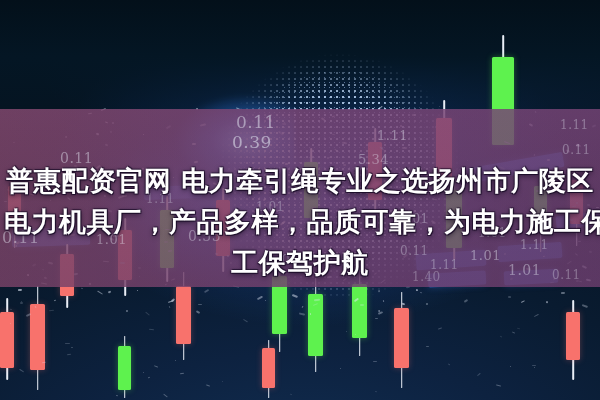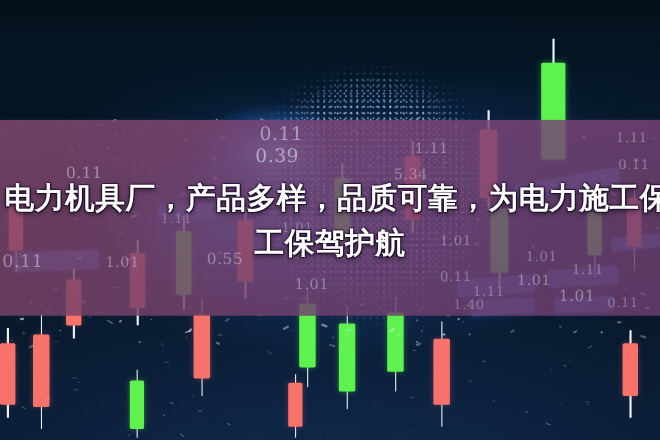--- a/index.html
+++ b/index.html
@@ -507,17 +507,18 @@
       <span class="num" style="left: 400px; top: 244px; font-size: 12px; color: rgba(232, 236, 246, 0.34);">0.11</span>
       <span class="num" style="left: 508px; top: 262px; font-size: 14px; color: rgba(232, 236, 246, 0.42);">1.01</span>
       <span class="num" style="left: 430px; top: 258px; font-size: 12px; color: rgba(232, 236, 246, 0.34);">1.11</span>
       <span class="num" style="left: 412px; top: 270px; font-size: 12px; color: rgba(232, 236, 246, 0.3);">1.40</span>
       <span class="num" style="left: 552px; top: 268px; font-size: 12px; color: rgba(232, 236, 246, 0.32);">0.11</span>
       <span class="num" style="left: 256px; top: 200px; font-size: 12px; color: rgba(232, 236, 246, 0.3);">1.01</span>
       <span class="num" style="left: 146px; top: 192px; font-size: 12px; color: rgba(232, 236, 246, 0.3);">1.11</span>
     </div>
 
   <div id="headline">
+    <span class="ln ln1">普惠配资官网 电力牵引绳专业之选扬州市广陵区</span>
     <span class="ln ln2">电力机具厂，产品多样，品质可靠，为电力施工保驾</span>
     <span class="ln ln3">工保驾护航</span>
   </div>
 
 </div>
 
 </body></html>

